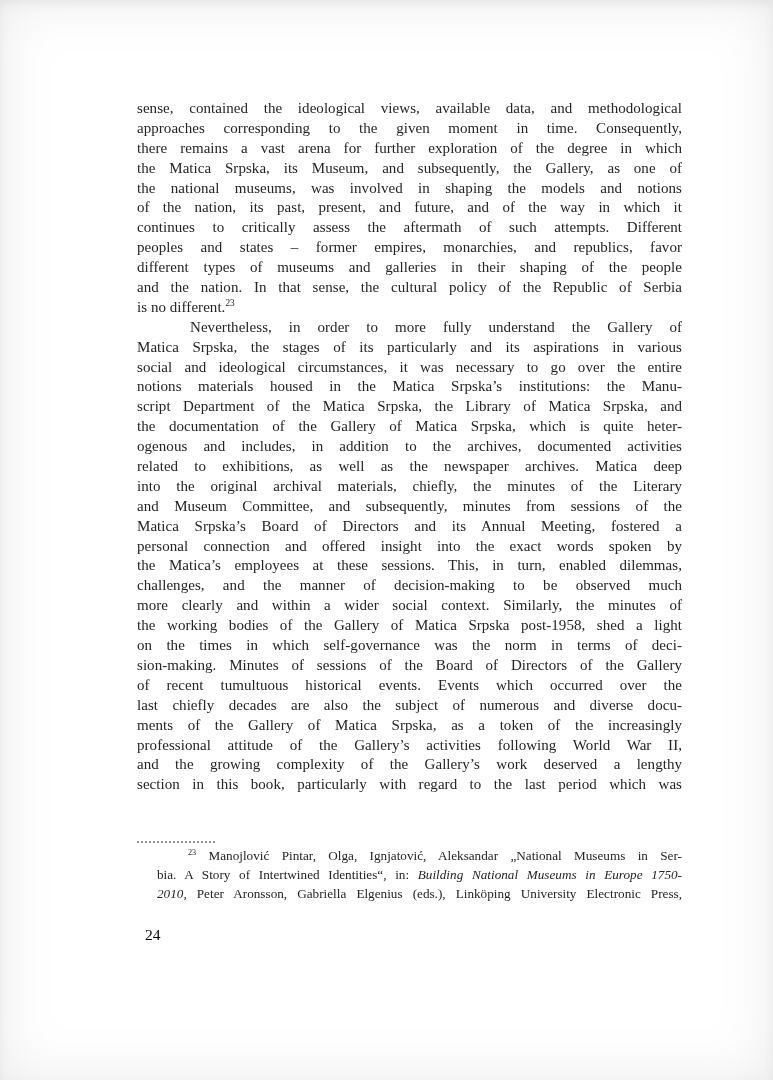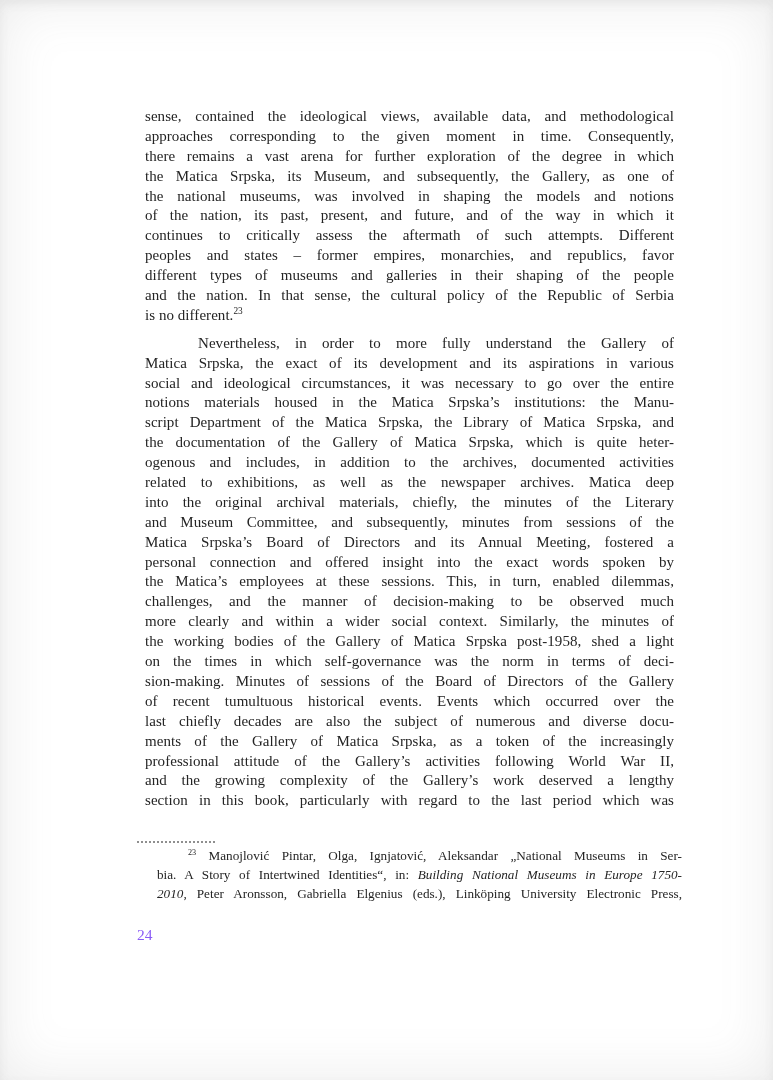--- a/index.html
+++ b/index.html
@@ -20,21 +20,21 @@
   }
   .text-block {
     position: absolute;
     left: 137px;
     top: 99px;
     width: 545px;
     font-size: 15px;
     line-height: 19.9px;
     letter-spacing: 0.05px;
   }
-  .paragraph { margin: 8px; font-family: Liberation Serif, serif; }
+  .paragraph { margin: 0; font-family: Liberation Serif, serif; }
   .line {
     text-align: justify;
     text-align-last: justify;
     white-space: normal;
     overflow: hidden;
     height: 19.9px;
   }
   .line.last { text-align-last: left; }
   .paragraph .line.indent { text-indent: 53px; }
   sup {
@@ -56,24 +56,24 @@
     left: 137px;
     top: 847px;
     width: 545px;
     font-size: 13.2px;
     line-height: 18.9px;
   }
   .footnote .line { height: 18.9px; margin-left: 20px; }
   .footnote .line.indent { text-indent: 31px; }
   .page-number {
     position: absolute;
-    left: 137px;
+    left: 145px;
     top: 926px;
     font-size: 15.5px;
-    color: #8b5cf6;
+    color: #000000;
   }
 </style>
 </head>
 <body>
 
 <div class="page">
 
   <main class="text-block">
     <div class="paragraph">
         <div class="line">sense, contained the ideological views, available data, and methodological</div>
@@ -83,21 +83,21 @@
         <div class="line">the national museums, was involved in shaping the models and notions</div>
         <div class="line">of the nation, its past, present, and future, and of the way in which it</div>
         <div class="line">continues to critically assess the aftermath of such attempts. Different</div>
         <div class="line">peoples and states – former empires, monarchies, and republics, favor</div>
         <div class="line">different types of museums and galleries in their shaping of the people</div>
         <div class="line">and the nation. In that sense, the cultural policy of the Republic of Serbia</div>
         <div class="line last">is no different.<sup>23</sup></div>
       </div>
     <div class="paragraph">
         <div class="line indent">Nevertheless, in order to more fully understand the Gallery of</div>
-        <div class="line">Matica Srpska, the exact of its development and its aspirations in various</div>
+        <div class="line">Matica Srpska, the stages of its particularly and its aspirations in various</div>
         <div class="line">social and ideological circumstances, it was necessary to go over the entire</div>
         <div class="line">notions materials housed in the Matica Srpska’s institutions: the Manu-</div>
         <div class="line">script Department of the Matica Srpska, the Library of Matica Srpska, and</div>
         <div class="line">the documentation of the Gallery of Matica Srpska, which is quite heter-</div>
         <div class="line">ogenous and includes, in addition to the archives, documented activities</div>
         <div class="line">related to exhibitions, as well as the newspaper archives. Matica deep</div>
         <div class="line">into the original archival materials, chiefly, the minutes of the Literary</div>
         <div class="line">and Museum Committee, and subsequently, minutes from sessions of the</div>
         <div class="line">Matica Srpska’s Board of Directors and its Annual Meeting, fostered a</div>
         <div class="line">personal connection and offered insight into the exact words spoken by</div>

